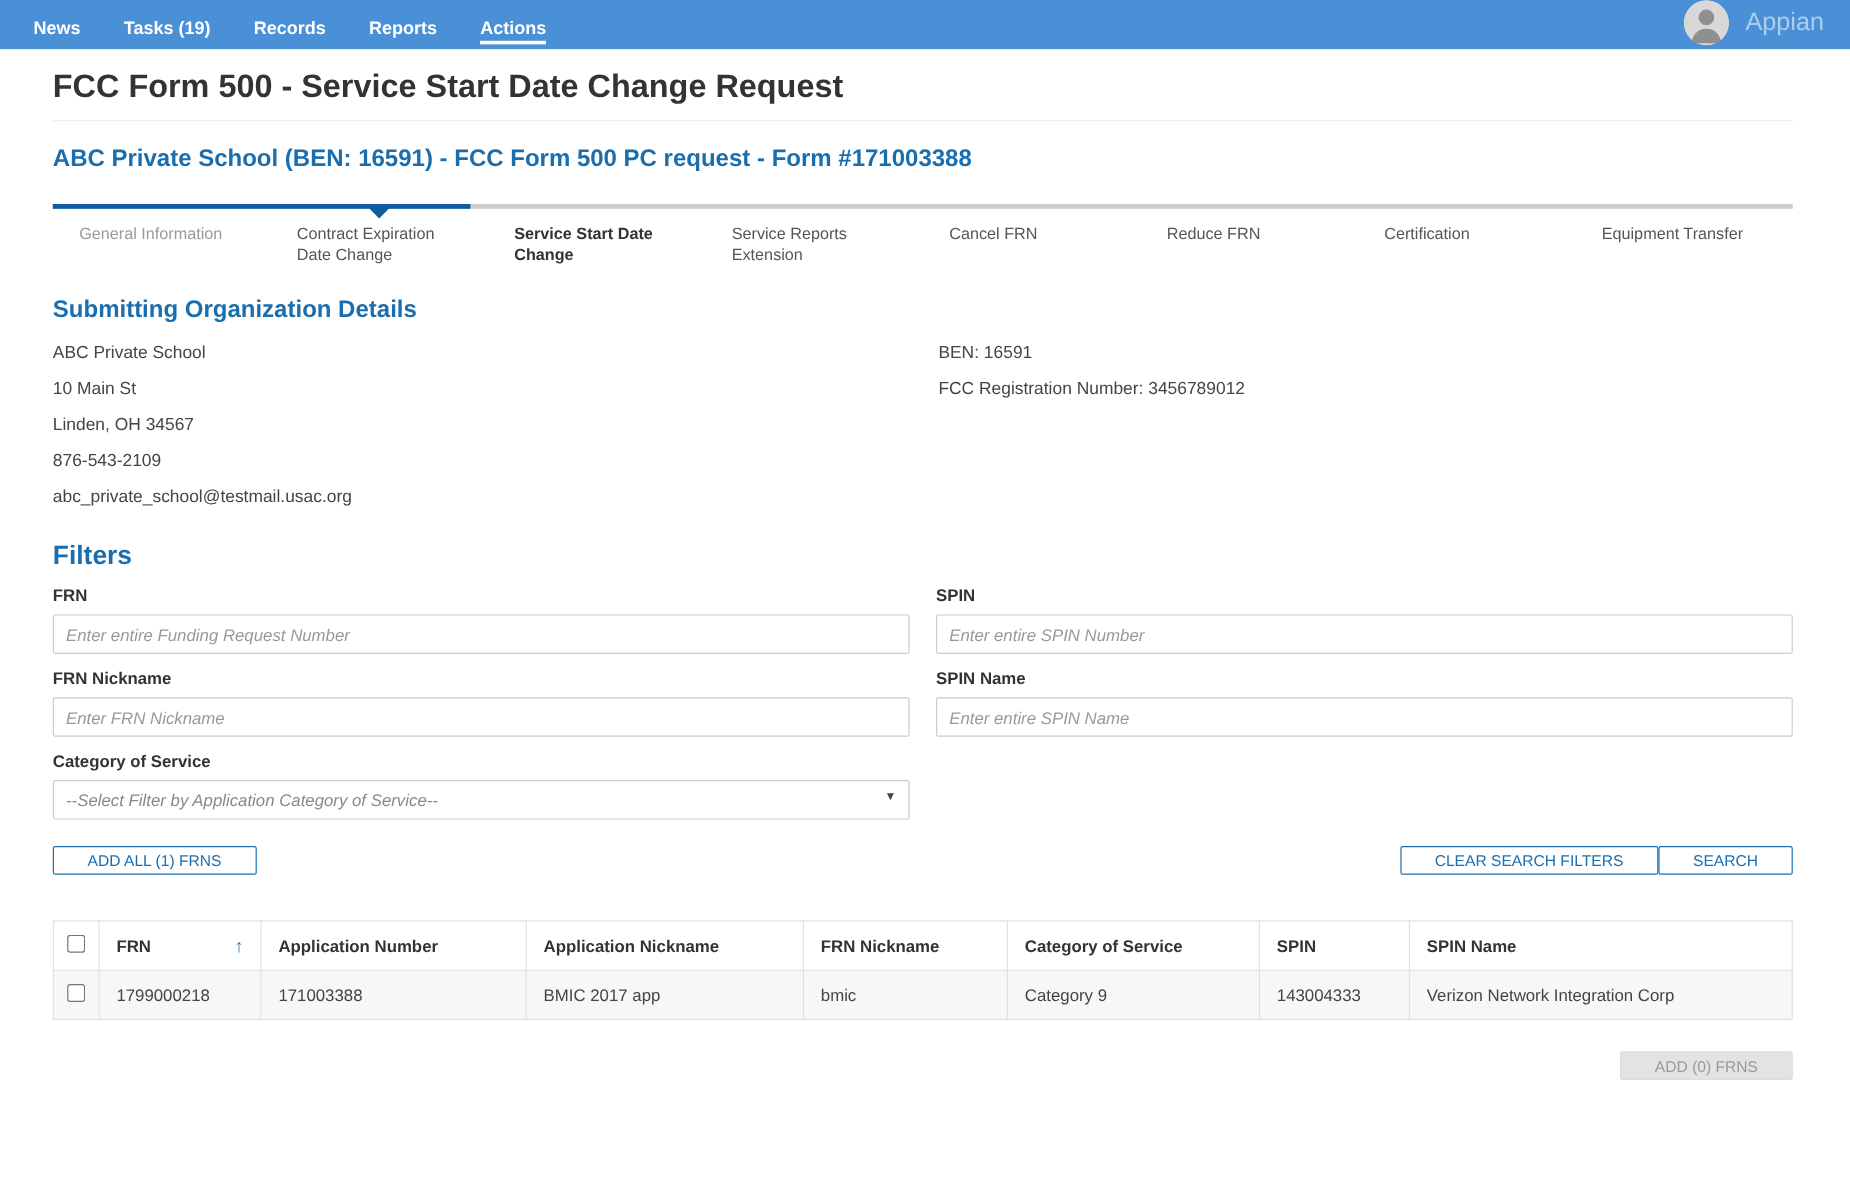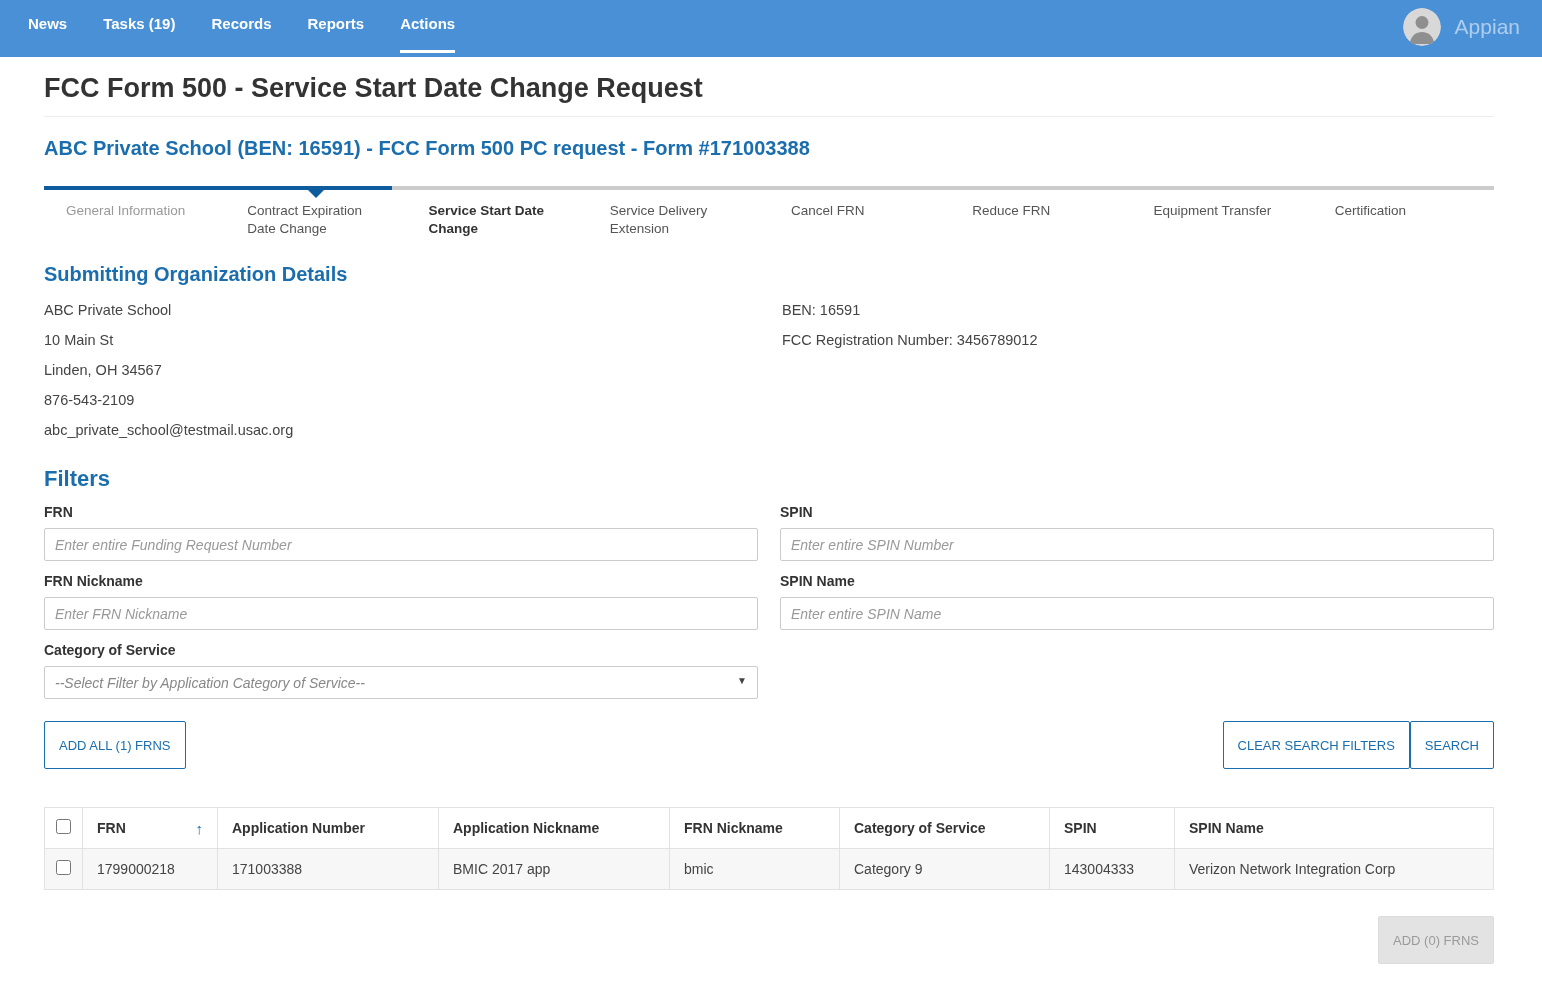--- a/index.html
+++ b/index.html
@@ -1,20 +1,20 @@
 <!DOCTYPE html>
 <html><head>
 <meta charset="utf-8">
 <style>
   * { margin:0; padding:0; box-sizing:border-box; }
   html, body { width:1542px; height:982px; overflow:hidden; background:#fff;
                font-family:"Liberation Sans", sans-serif; }
 
   
-  .topnav { height:57px; background:#4a90d7; display:flex; justify-content:space-between;
+  .topnav { height:41px; background:#4a90d7; display:flex; justify-content:space-between;
             align-items:stretch; padding:0 22px 4px 28px; }
   .nav-items { display:flex; }
   .nav-item { color:#fff; font-size:15px; font-weight:700; line-height:47px;
               margin-right:36px; cursor:pointer; position:relative; text-decoration:none; }
   .nav-item.active::after { content:""; position:absolute; left:0; right:0; bottom:0;
               height:3px; background:#fff; }
   .nav-right { display:flex; align-items:center; gap:14px; }
   .avatar { width:38px; height:38px; border-radius:50%; overflow:hidden; cursor:pointer; flex:0 0 auto; }
   .brand { color:rgba(255,255,255,0.55); font-size:21px; }
 
@@ -55,21 +55,21 @@
   .select-wrap { position:relative; }
   .select-wrap select { appearance:none; -webkit-appearance:none; -moz-appearance:none;
       font-style:italic; color:#888; cursor:pointer; }
   .caret { position:absolute; right:11px; top:9px; font-size:10px; color:#444;
       font-style:normal; pointer-events:none; }
 
   
   .actions-row { display:flex; justify-content:space-between; margin-top:22px; }
   .right-btns { display:flex; }
   .btn { background:#fff; border:1px solid #1b6eae; color:#1b6eae; font-size:13px;
-         height:48px; padding:0 14px; border-radius:2px; cursor:pointer;
+         height:24px; padding:0 28px; border-radius:2px; cursor:pointer;
          font-family:inherit; }
   .btn.disabled { background:#e3e3e3; border-color:#dcdcdc; color:#9a9a9a; cursor:default; }
 
   
   .results { width:100%; border-collapse:collapse; margin-top:38px; }
   .results th, .results td { border:1px solid #e2e2e2; font-size:14px; text-align:left;
       padding:11px 14px; }
   .results th { color:#333; font-weight:700; background:#fff; }
   .results td { color:#444; background:#f7f7f7; }
   .cb { width:38px; text-align:center !important; padding:11px 8px !important; }
@@ -111,25 +111,25 @@
 
   <div class="stepper">
     <div class="track">
       <div class="track-progress"></div>
       <div class="track-arrow"></div>
     </div>
     <div class="steps">
       <div class="step done">General Information</div>
       <div class="step">Contract Expiration Date Change</div>
       <div class="step active">Service Start Date Change</div>
-      <div class="step">Service Delivery Extension</div>
+      <div class="step">Service Reports Extension</div>
       <div class="step">Cancel FRN</div>
       <div class="step">Reduce FRN</div>
+      <div class="step">Certification</div>
       <div class="step">Equipment Transfer</div>
-      <div class="step">Certification</div>
     </div>
   </div>
 
   <h2 class="section-heading org-heading">Submitting Organization Details</h2>
   <div class="org-grid">
     <div>
       <div class="org-line">ABC Private School</div>
       <div class="org-line">10 Main St</div>
       <div class="org-line">Linden, OH 34567</div>
       <div class="org-line">876-543-2109</div>

